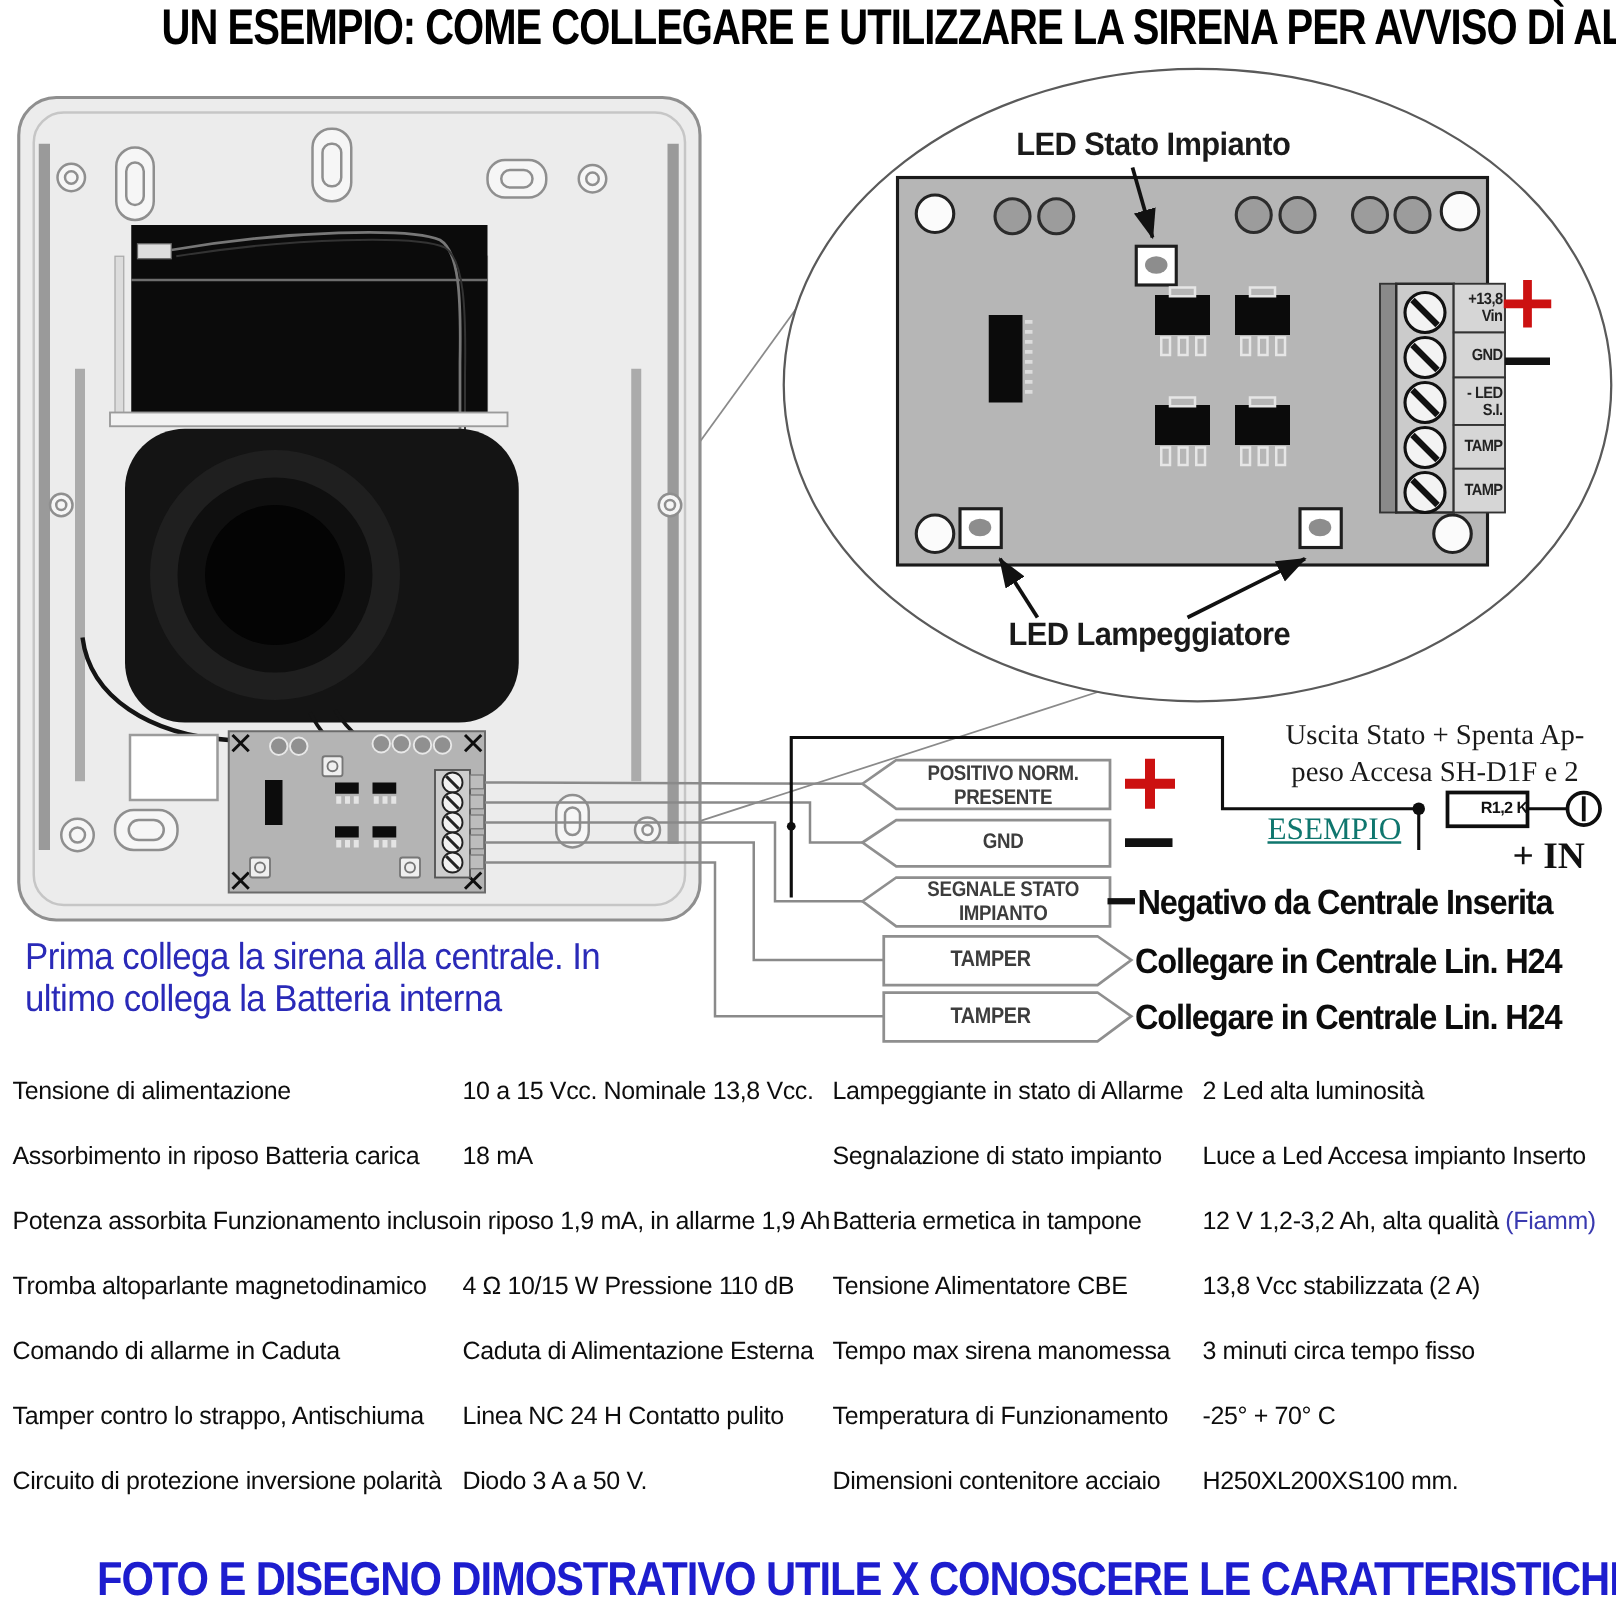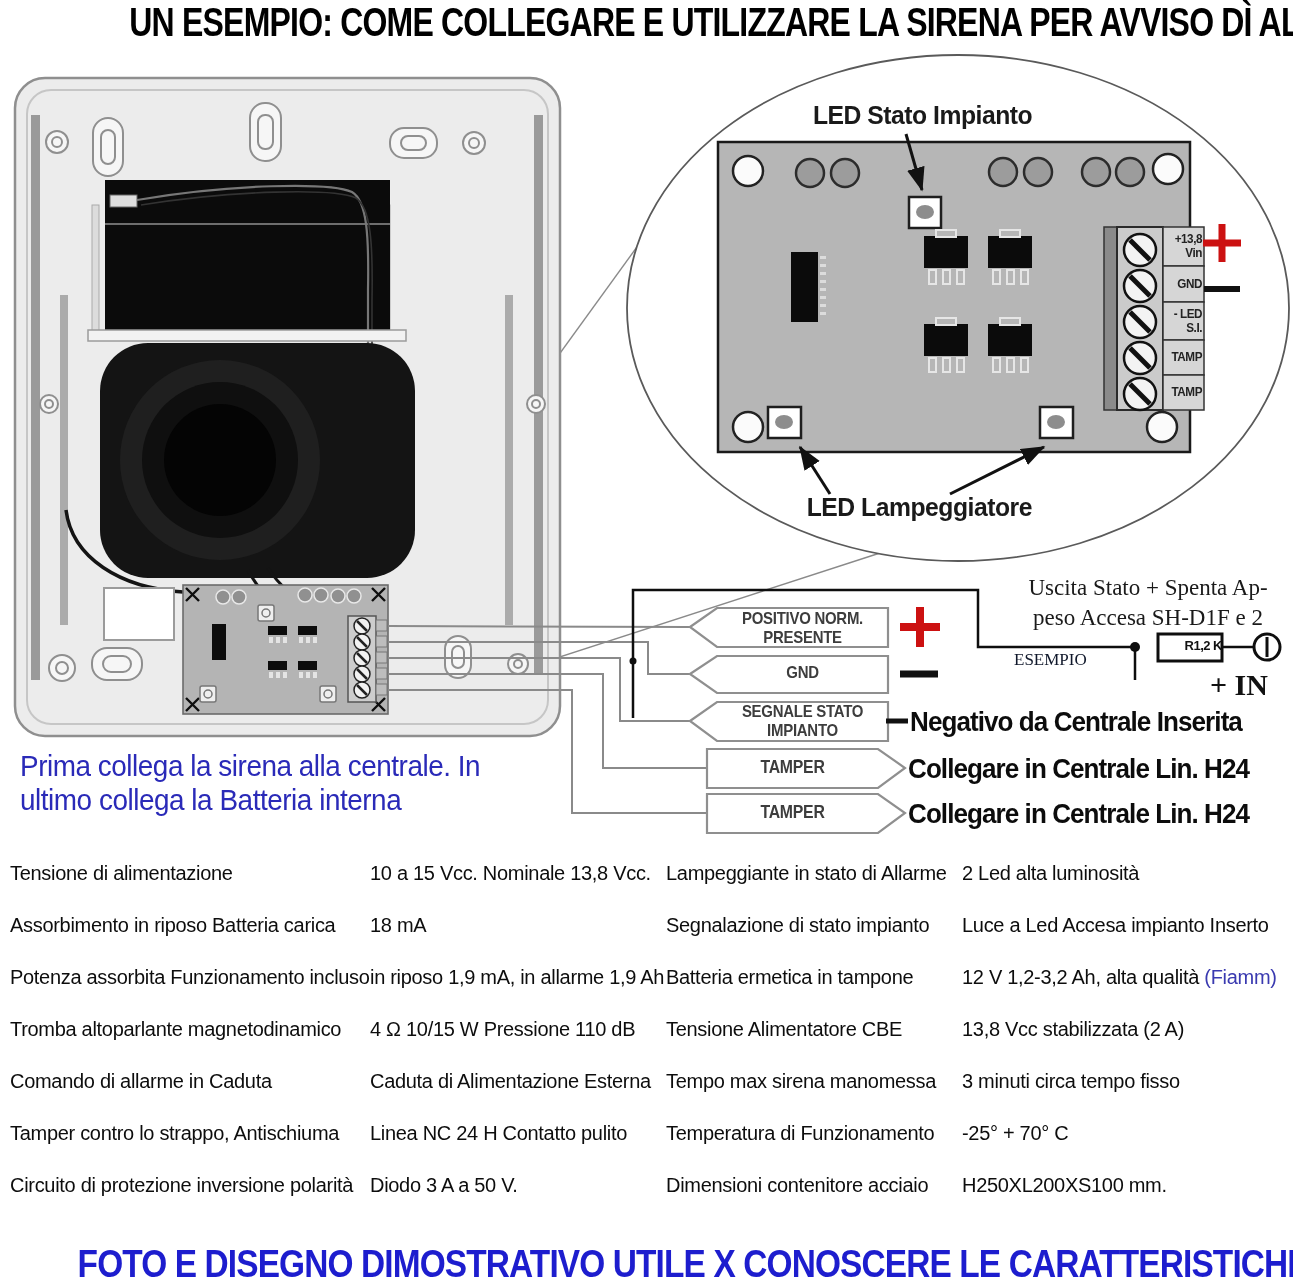--- a/index.html
+++ b/index.html
@@ -379,21 +379,21 @@
 </div>
 
 <div class="t note" style="left:910px;top:706px;">Negativo da Centrale Inserita</div>
 <div class="t note" style="left:908px;top:753px;">Collegare in Centrale Lin. H24</div>
 <div class="t note" style="left:908px;top:798px;">Collegare in Centrale Lin. H24</div>
 
 <div class="t serif uscita">
   <span>Uscita Stato + Spenta Ap-</span>
   <span>peso Accesa SH-D1F e 2</span>
 </div>
-<div class="t serif" style="left:1014px;top:650px;font-size:17px;color:#0f172a;">ESEMPIO</div>
+<div class="t serif" style="left:1014px;top:650px;font-size:25px;color:#0f766e;text-decoration:underline;">ESEMPIO</div>
 <div class="t" style="left:1158px;top:638px;width:64px;text-align:right;font-size:13px;font-weight:bold;letter-spacing:-0.5px;">R1,2 K</div>
 <div class="t serif" style="left:1162px;top:668px;font-size:30px;font-weight:bold;margin-left:48px;">+ IN</div>
 
 <div class="t instr" style="color:#2a2ab8;">
   <span>Prima collega la sirena alla centrale. In</span>
   <span>ultimo collega la Batteria interna</span>
 </div>
 
 <div>
   <div class="spec-row" style="top:862px;">

